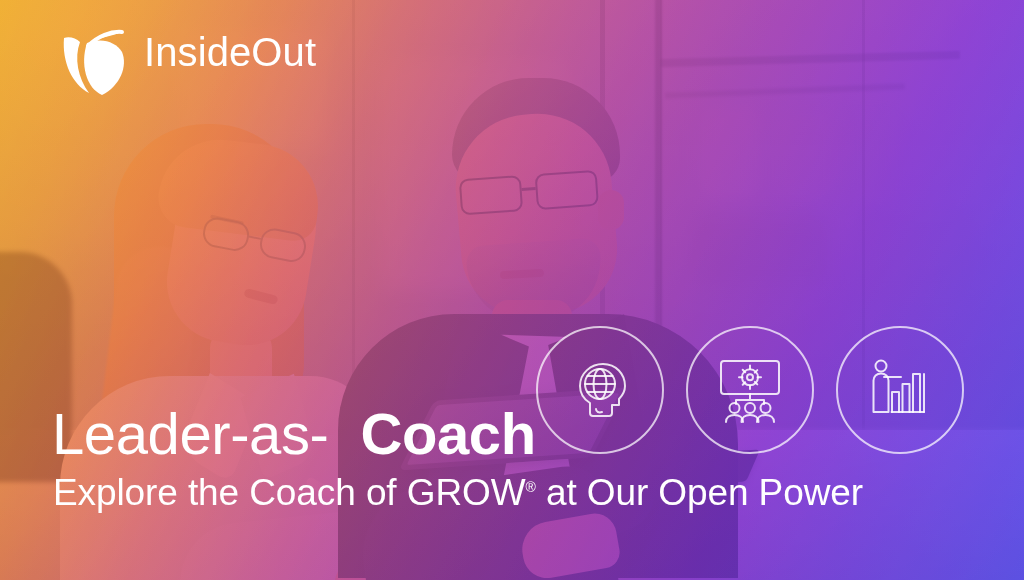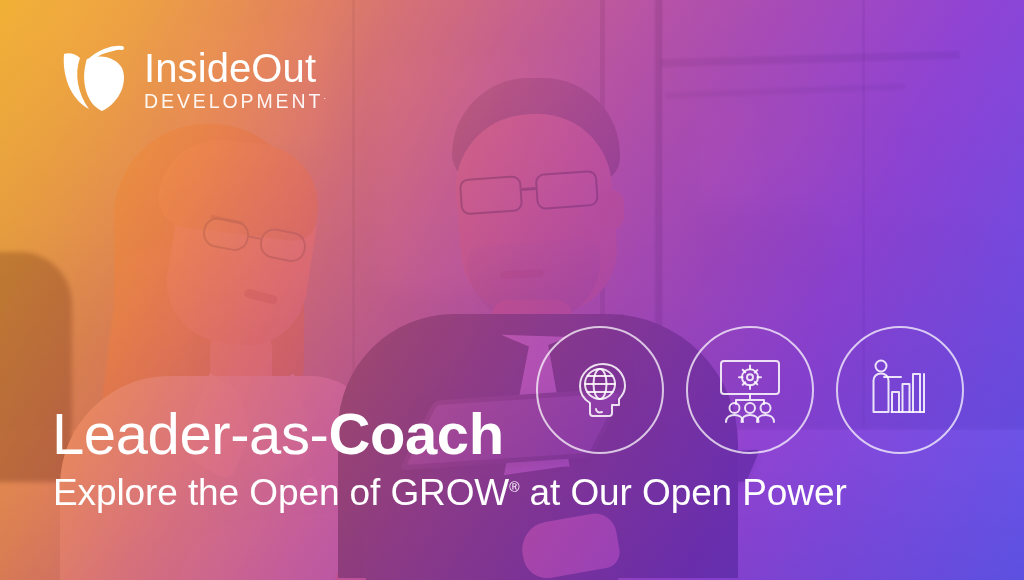--- a/index.html
+++ b/index.html
@@ -351,21 +351,21 @@
         #EA7A4E 22%,
         #B9499E 50%,
         #8A35D6 74%,
         #5448F5 100%);
     opacity: .48;
   }
 
   
   .logo {
     position: absolute;
-    left: 58px; top: 44px;
+    left: 58px; top: 28px;
     display: flex;
     align-items: flex-start;
     gap: 14px;
     z-index: 6;
   }
   .logo-mark { width: 72px; height: 74px; display: block; flex: 0 0 auto; }
   .logo-words { padding-top: 4px; }
   .logo-title {
     font-size: 40px;
     line-height: 1;
@@ -413,21 +413,21 @@
     position: absolute;
     left: 52px; top: 404px;
     z-index: 6;
     font-size: 58px;
     line-height: 1.04;
     color: #ffffff;
     white-space: nowrap;
     letter-spacing: -.4px;
   }
   .headline .light { font-weight: 400; }
-  .headline .bold  { font-weight: 700; }
+  .headline .bold  { font-weight: 700; margin-left: 32px; }
 
   .subhead {
     position: absolute;
     left: 53px; top: 473px;
     z-index: 6;
     font-size: 37px;
     line-height: 1.08;
     font-weight: 300;
     color: #ffffff;
     white-space: nowrap;
@@ -527,21 +527,20 @@
   <div class="logo">
     <svg class="logo-mark" viewBox="0 0 72 74" aria-hidden="true">
       <path d="M6 10 C4 34, 14 56, 31 65 C20 50, 16 30, 22 14 C18 10, 11 8, 6 10 Z" fill="#ffffff"></path>
       <path d="M29 15 C44 9, 58 14, 64 24 C70 38, 62 58, 44 67 C28 60, 22 36, 29 15 Z" fill="#ffffff"></path>
       <path d="M44 3 L64 3 L64 23 L57 16 L49 22 L44 16 L51 10 Z" fill="#ffffff" opacity="0"></path>
       <path d="M40 11 C48 5, 57 3, 64 4 L61 13 L64 4 L55 7 Z" fill="#ffffff"></path>
       <path d="M30 18 C40 8, 53 3, 64 4" stroke="#ffffff" stroke-width="4" fill="none" stroke-linecap="round"></path>
     </svg>
     <div class="logo-words">
       <div class="logo-title">InsideOut</div>
-      <div class="logo-sub"><span>DEVELOPMENT</span><sup>·</sup></div>
     </div>
   </div>
 
   <div class="icon-row">
 
     <div class="icon-ring">
       <svg width="74" height="74" viewBox="0 0 74 74" aria-hidden="true" fill="none" stroke="rgba(255,255,255,.85)" stroke-width="2" stroke-linecap="round" stroke-linejoin="round">
         <path d="M17 33 C17 20, 28 11, 40 11 C53 11, 62 21, 62 33 C62 39, 59 43, 56 46
                  L56 52 L49 52 L49 60 C49 62, 48 63, 46 63 L30 63 C28 63, 27 62, 27 60
                  L27 50 C22 47, 17 41, 17 33 Z"></path>
@@ -582,15 +581,15 @@
         <path d="M49 58 L49 20 L56 20 L56 58"></path>
         <path d="M27.5 58 L60 58"></path>
         <path d="M60 20 L60 58"></path>
       </svg>
     </div>
 
   </div>
 
   <div class="headline"><span class="light">Leader-as-</span><span class="bold">Coach</span></div>
 
-  <div class="subhead"><span>Explore the Open of GROW</span><sup>®</sup><span> at Our Open Power</span></div>
+  <div class="subhead"><span>Explore the Coach of GROW</span><sup>®</sup><span> at Our Open Power</span></div>
 
 </div>
 
 </body></html>

